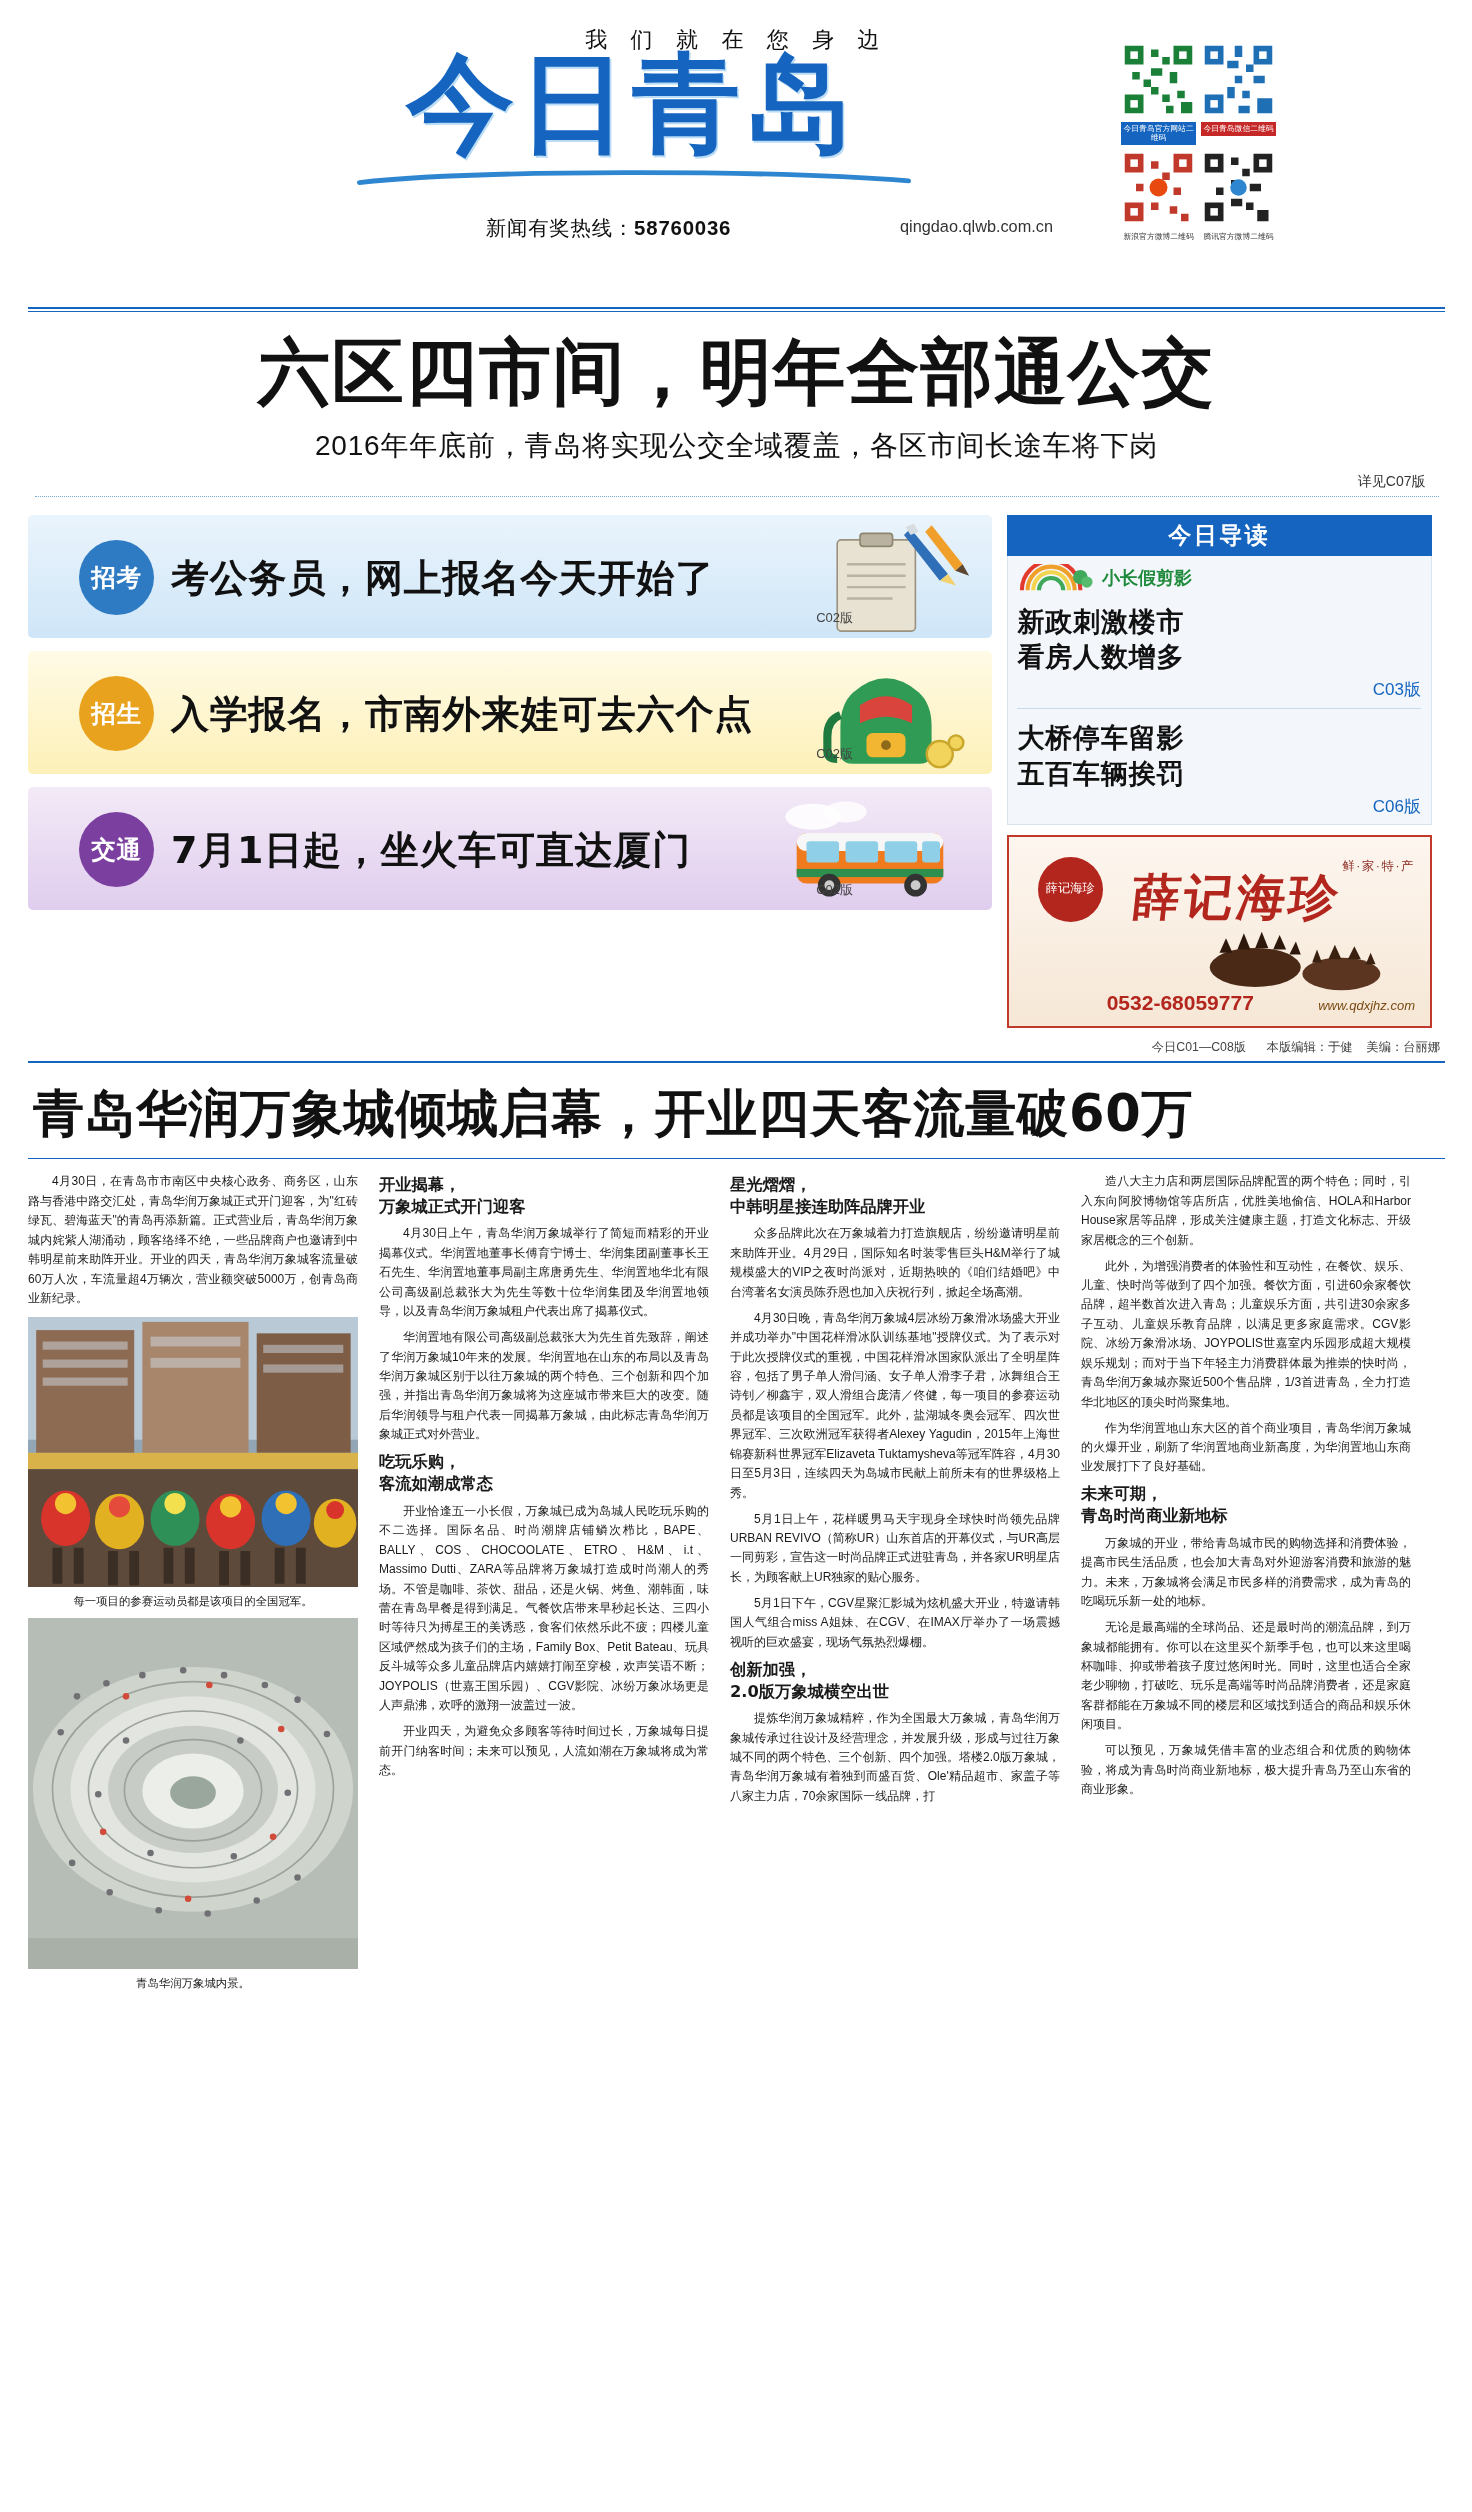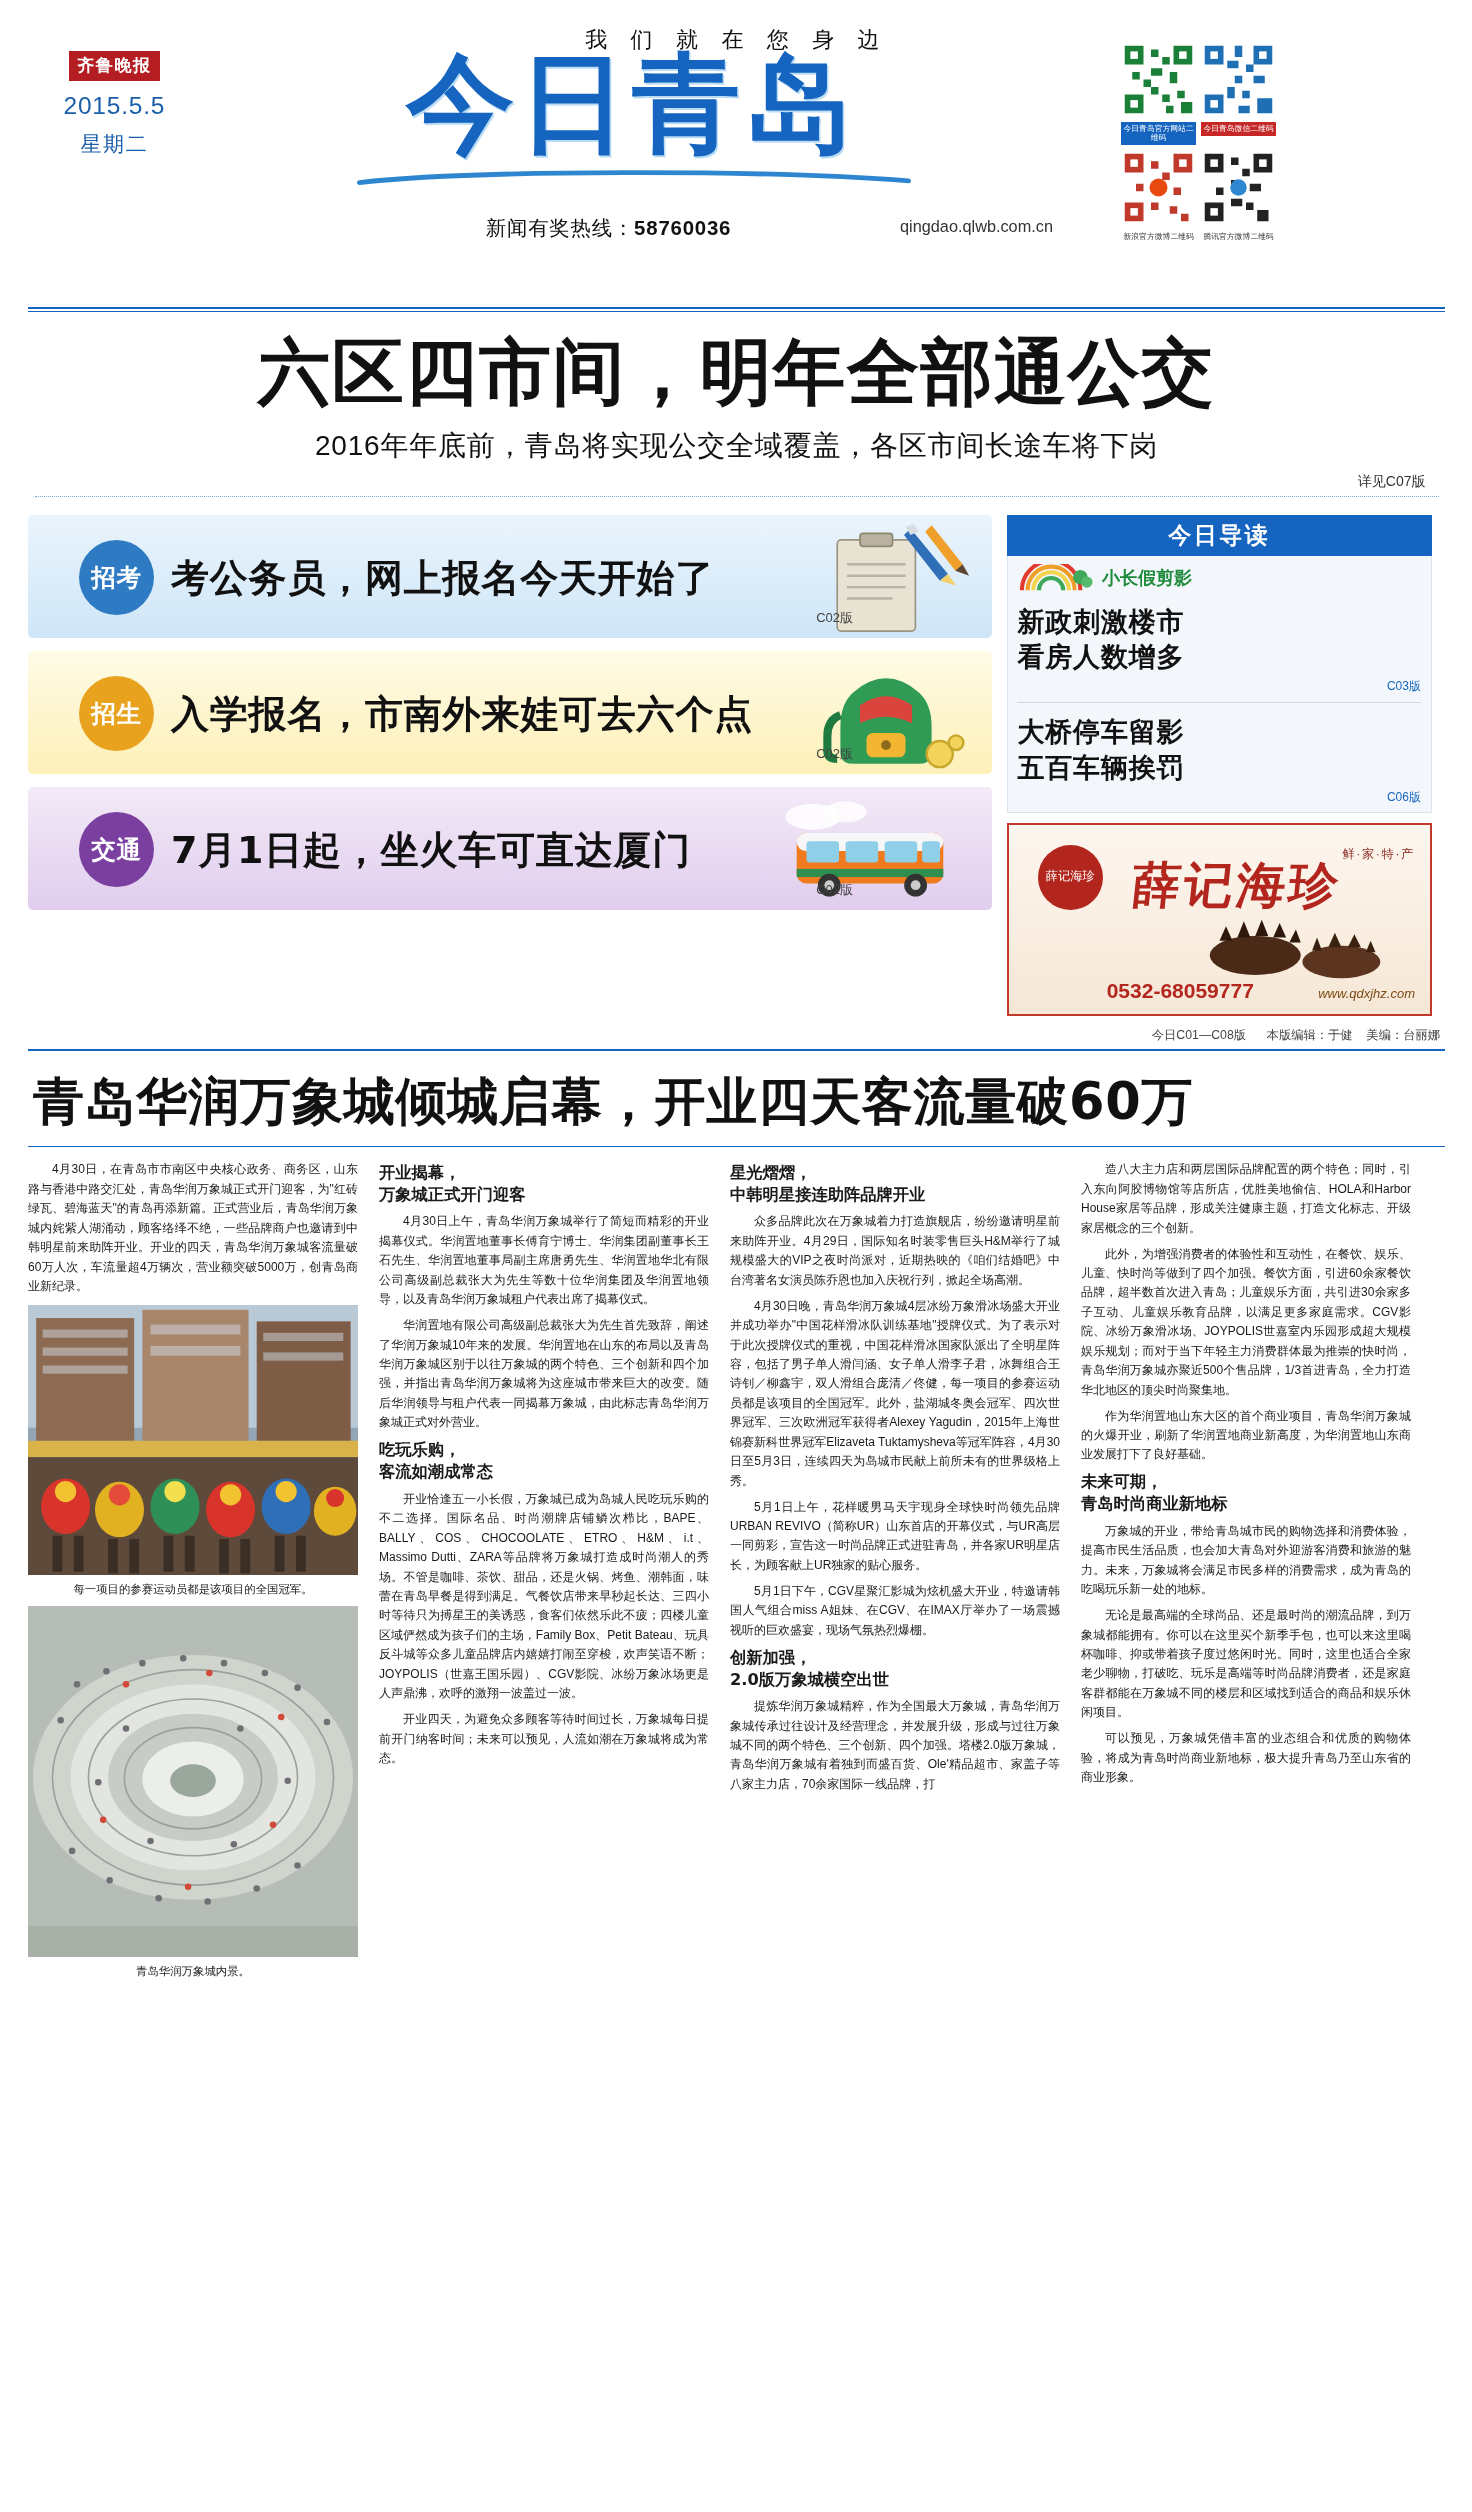--- a/index.html
+++ b/index.html
@@ -119,21 +119,21 @@
     background:#f3f7fb; padding:8.2px 9.8px 6.5px 9.8px; border:0.8px solid #d8e4ef; border-top:none;
   }
   .holiday-row { display:flex; align-items:center; gap:6.5px; }
   .rainbow { width:78px; height:28px; }
   .holiday-label { font-size:18px; color:#1f8a3b; font-weight:bold; }
   .guide-item { margin-top:11.4px; }
   .guide-item .line {
     font-size:27px; font-weight:bold; letter-spacing:0.8px; line-height:1.32;
     font-family:"DejaVu Sans", sans-serif;
   }
-  .guide-item .ref { text-align:right; font-size:12px; color:#1565c0; margin-top:3.3px; }
+  .guide-item .ref { text-align:right; font-size:17px; color:#1565c0; margin-top:3.3px; }
   .guide-sep { border-top:0.8px solid #c9d9e8; margin-top:6.5px; }
 
   
   .adbox {
     margin-top:9.8px; border:2.5px solid #c0392b; height:193px; position:relative;
     background:linear-gradient(180deg,#fdf6ef 0%, #f6e7d6 100%); overflow:hidden;
   }
   .ad-brand {
     position:absolute; left:123px; top:28px; font-size:49px; color:#b3261e;
     font-weight:bold; font-family:"DejaVu Serif", serif; letter-spacing:3.3px;
@@ -184,25 +184,20 @@
   .ph2 { height:351px; background:linear-gradient(180deg,#cfd6cf 0%, #a8b2a8 45%, #8d9b8d 100%); }
 </style>
 </head>
 <body>
 
 <div class="page">
 
   <div class="masthead">
     <div class="slogan">我 们 就 在 您 身 边</div>
 
-    <div class="mh-left">
-      <div class="brandbox">齐鲁晚报</div>
-      <div class="date">2015.5.5</div>
-      <div class="weekday">星期二</div>
-    </div>
 
     <div class="title-main">今日青岛</div>
     <svg class="title-swoosh" viewBox="0 0 700 26">
       <path d="M10,18 C150,2 520,2 690,16" stroke="#2f86d0" stroke-width="6" fill="none" stroke-linecap="round"></path>
     </svg>
 
     <div class="hotline">
       <span>新闻有奖热线：</span><b>58760036</b>
     </div>
     <div class="weburl">qingdao.qlwb.com.cn</div>

